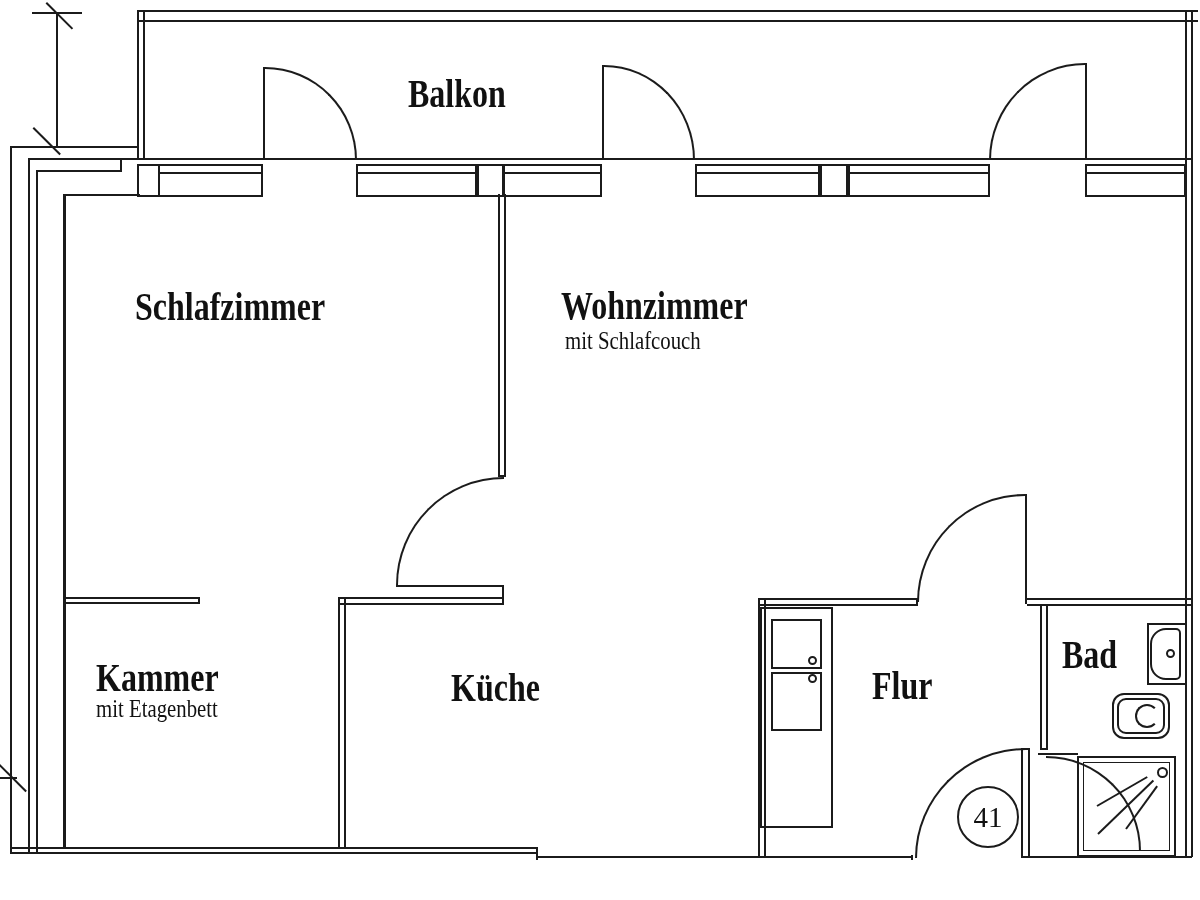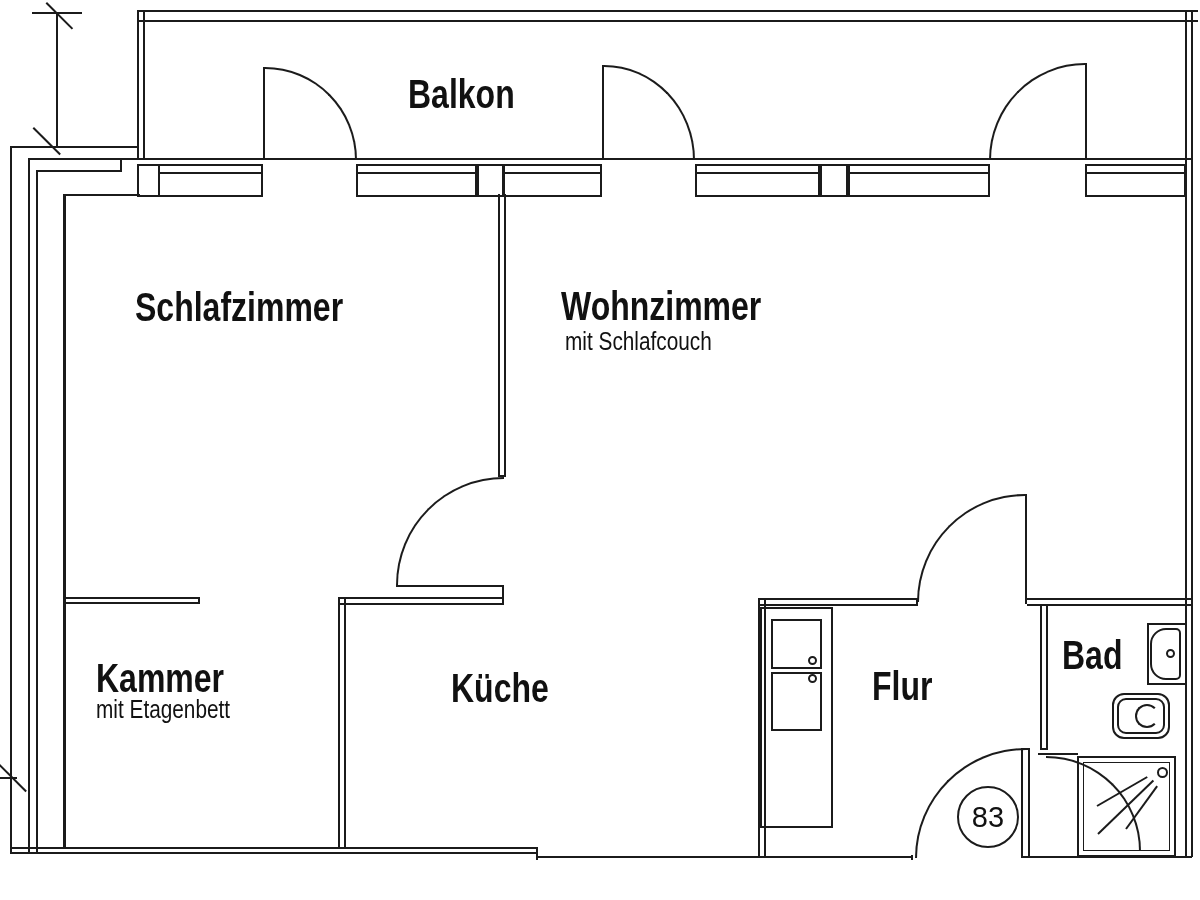--- a/index.html
+++ b/index.html
@@ -1,18 +1,18 @@
 <!DOCTYPE html>
 <html><head>
 <meta charset="utf-8">
 <style>
   html,body{margin:0;padding:0;background:#fff;}
   #plan{
     position:relative;width:1200px;height:860px;background:var(--bg,#fff);
-    overflow:hidden;font-family:Liberation Sans, sans-serif;color:#111;
+    overflow:hidden;font-family:Liberation Serif, serif;color:#111;
   }
   .h{position:absolute;height:2px;background:var(--ln,#1b1b1b);}
   .v{position:absolute;width:2px;background:var(--ln,#1b1b1b);}
   .box{position:absolute;border:2px solid var(--ln,#1b1b1b);background:transparent;box-sizing:border-box;}
   .thin{border-width:1.5px;}
   .arc-tr{position:absolute;box-sizing:border-box;border:0 solid var(--ln,#1b1b1b);
     border-top-width:2px;border-right-width:2px;border-radius:0 100% 0 0;}
   .arc-tl{position:absolute;box-sizing:border-box;border:0 solid var(--ln,#1b1b1b);
     border-top-width:2px;border-left-width:2px;border-radius:100% 0 0 0;}
   .diag{position:absolute;height:2px;background:var(--ln,#1b1b1b);transform-origin:left top;}
@@ -193,16 +193,16 @@
   <div class="lbl" style="left:96px;top:658px;">Kammer</div>
   <div class="sub" style="left:96px;top:696px;">mit Etagenbett</div>
 
   <div class="lbl" style="left:451px;top:668px;">Küche</div>
 
   <div class="lbl" style="left:872px;top:666px;">Flur</div>
 
   <div class="lbl" style="left:1062px;top:635px;">Bad</div>
 
   <div id="badge">
-    <span>83</span>
+    <span>41</span>
   </div>
 
 </div>
 
 </body></html>

